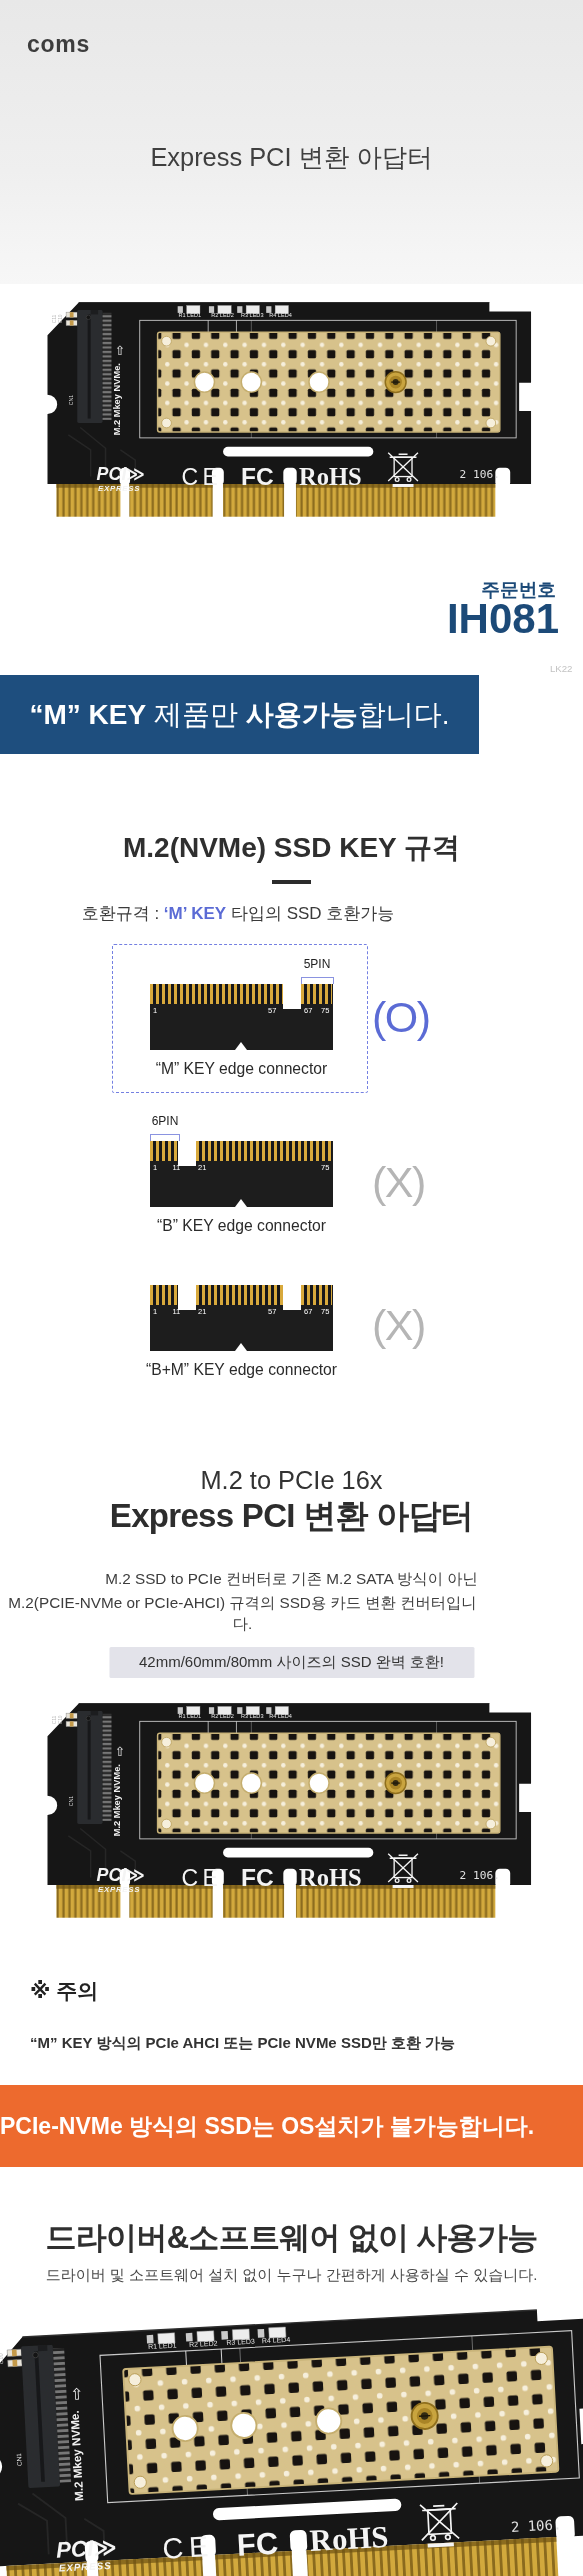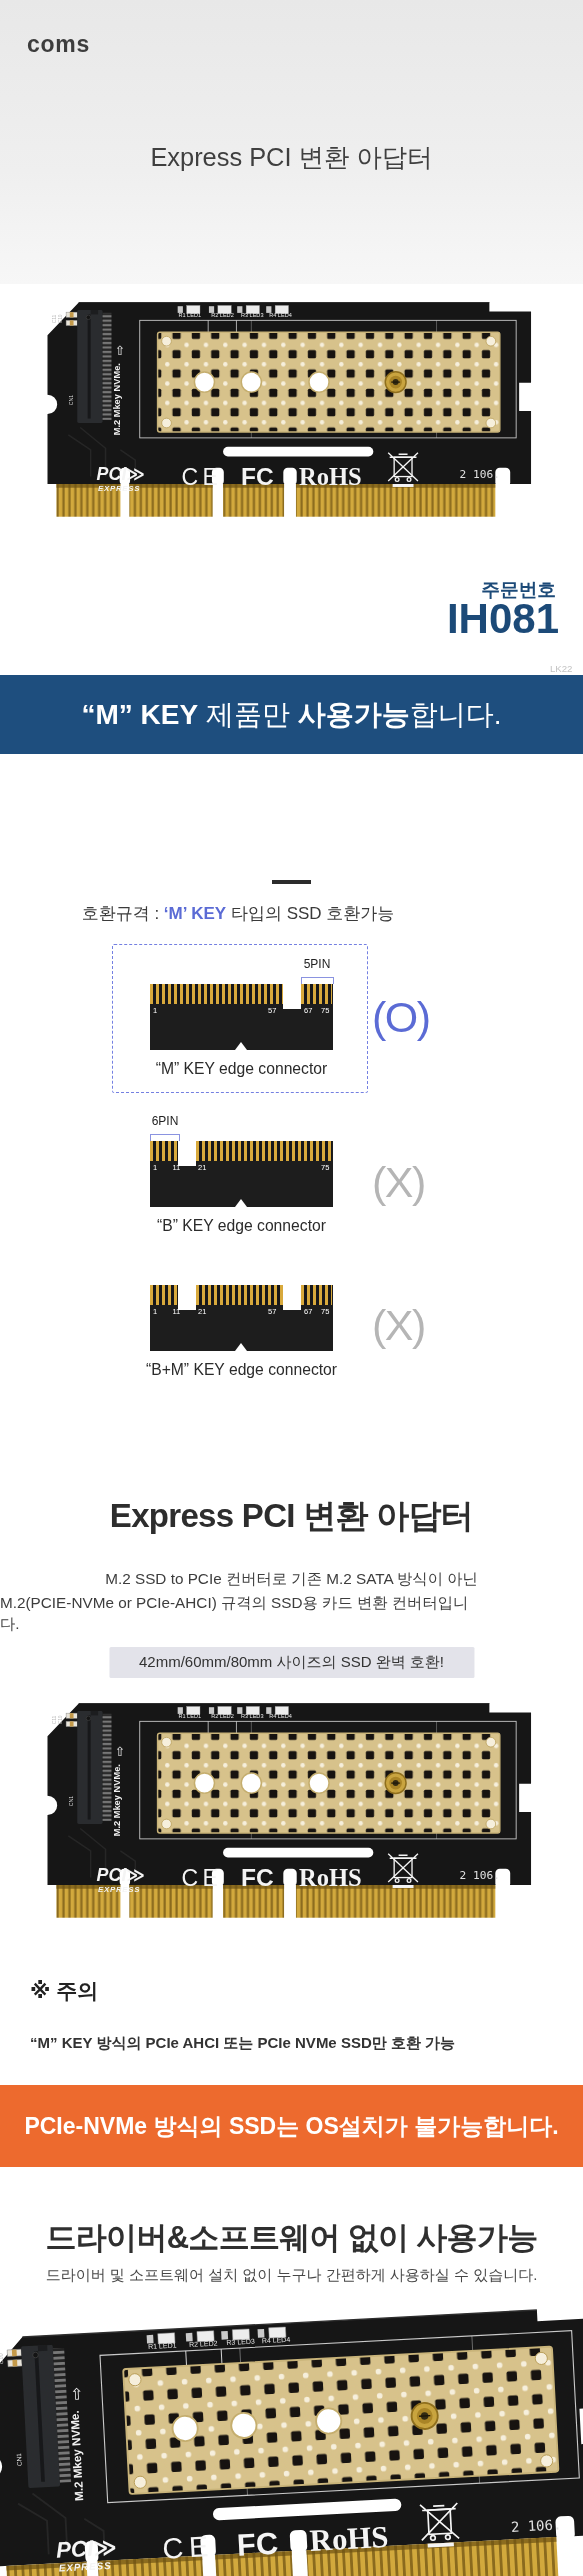--- a/index.html
+++ b/index.html
@@ -15,23 +15,23 @@
   .card-holder svg{display:block;width:100%;height:auto;}
   #photo1{top:301px;left:46px;width:491px;}
   #photo2{top:1702px;left:46px;width:491px;}
   #photo3-clip{top:2307px;left:0;width:583px;height:269px;overflow:hidden;}
   #photo3-inner{position:absolute;top:13.5px;left:-12px;width:616px;transform:rotate(-3deg);transform-origin:50% 50%;}
   
   #order-label{top:577px;right:27px;font-size:18.7px;font-weight:800;color:#1c4a78;}
   #order-code{top:595px;right:24px;font-size:42px;font-weight:800;color:#1c4a78;letter-spacing:0px;}
   #order-mark{top:663px;right:10.5px;font-size:9.7px;color:#c3c3c3;margin-left:25px;}
   
-  #banner1{top:675px;left:0;width:583px;height:79px;background:#1e4e7e;color:#fff;text-align:center;line-height:79px;font-size:28px;}
+  #banner1{top:675px;left:0;width:479px;height:79px;background:#1e4e7e;color:#fff;text-align:center;line-height:79px;font-size:28px;}
   #banner1 .b{font-weight:800;} #banner1 .r{font-weight:300;}
-  #banner2{top:2085px;left:0;width:583px;height:82px;background:#ed6a2e;color:#fff;text-align:center;line-height:82px;font-size:23px;font-weight:600;}
+  #banner2{top:2085px;left:0;width:583px;height:82px;background:#ed6a2e;color:#fff;line-height:82px;font-size:23px;font-weight:600;}
   
   #key-heading{top:829px;left:0;width:583px;text-align:center;font-size:28px;font-weight:800;color:#2f2f2f;}
   #key-divider{top:880px;left:272px;width:39px;height:3.7px;background:#2b2b2b;}
   #key-subtitle{top:902px;left:0;width:476px;text-align:center;font-size:17px;color:#3a3a3a;}
   #key-subtitle .hl{color:#5b6bd5;font-weight:800;}
   #dashed-box{top:944px;left:112px;width:254px;height:147px;border:1.5px dashed #7480e2;border-radius:2.2px;}
   .diag{position:absolute;left:150px;width:183px;}
   .conn{position:relative;width:183px;height:66px;background:#1d1d1d;}
   .pins{position:absolute;top:0;height:20px;background:repeating-linear-gradient(90deg,#d8a93c 0 3px,#17171a 3px 6px);}
   .keygap{position:absolute;top:0;height:25px;background:#fff;}
@@ -39,21 +39,21 @@
   .notch{position:absolute;bottom:0;left:85px;width:0;height:0;border-left:6.7px solid transparent;border-right:6.7px solid transparent;border-bottom:8.2px solid #fff;}
   .cap{position:absolute;top:76px;left:50%;transform:translateX(-50%);white-space:nowrap;font-size:15.7px;color:#2b2b2b;}
   .bracket{position:absolute;height:6.7px;border:1.1px solid #8a93e0;border-bottom:none;}
   .pinlab{position:absolute;top:-27px;text-align:center;font-size:12px;color:#222;}
   .verdict{position:absolute;left:372px;font-size:43px;font-weight:300;letter-spacing:-1.5px;}
   .v-ok{color:#5b6bd5;} .v-no{color:#b5b5b5;}
   
   #ad-h1{top:1466px;left:0;width:583px;text-align:center;font-size:25.4px;font-weight:400;color:#333;}
   #ad-h2{top:1494px;left:0;width:583px;text-align:center;font-size:33px;font-weight:800;color:#2d2d2d;letter-spacing:-0.7px;}
   #ad-d1{top:1569px;left:0;width:583px;text-align:center;font-size:15.3px;color:#3d3d3d;}
-  #ad-d2{top:1593px;left:0;width:485px;text-align:left;font-size:15.3px;color:#3d3d3d;}
+  #ad-d2{top:1593px;left:0;width:485px;text-align:center;font-size:15.3px;color:#3d3d3d;}
   #ad-badge{top:1647px;left:50%;transform:translateX(-50%);background:#e3e3ea;padding:6px 30px;font-size:15px;color:#333;white-space:nowrap;border-radius:1.5px;}
   
   #ca-h{top:1977px;left:30px;font-size:21px;font-weight:800;color:#222;}
   #ca-l1{top:2012px;left:30px;font-size:15px;color:#3c3c3c;}
   #ca-l2{top:2034px;left:30px;font-size:15px;font-weight:600;color:#333;}
   
   #dr-h{top:2217px;left:0;width:583px;text-align:center;font-size:31px;font-weight:800;color:#2f2f2f;letter-spacing:-0.7px;}
   #dr-d{top:2266px;left:0;width:583px;text-align:center;font-size:15px;color:#474747;}
 </style>
 </head>
@@ -193,20 +193,21 @@
 </div>
 
   <div id="order-label" class="abs">주문번호</div>
   <div id="order-code" class="abs">IH081</div>
   <div id="order-mark" class="abs">LK22</div>
 
   <div id="banner1" class="abs">
     <span class="b">“M” KEY</span><span class="r"> 제품만 </span><span class="b">사용가능</span><span class="r">합니다.</span>
   </div>
 
+  <div id="key-heading" class="abs">M.2(NVMe) SSD KEY 규격</div>
   <div id="key-divider" class="abs"></div>
   <div id="key-subtitle" class="abs">
     <span>호환규격 : </span><span class="hl">‘M’ KEY</span><span> 타입의 SSD 호환가능</span>
   </div>
 
   <div id="dashed-box" class="abs"></div>
 
   <div class="diag abs" style="top:984px;">
     <div class="pinlab" style="left:147px;width:40px;">5PIN</div>
     <div class="bracket" style="top:-7.5px;left:151px;width:31px;"></div>
@@ -253,20 +254,21 @@
       <span class="num" style="left:48px;">21</span>
       <span class="num" style="left:118px;">57</span>
       <span class="num" style="left:154px;">67</span>
       <span class="num" style="left:171px;">75</span>
       <div class="notch"></div>
     </div>
     <div class="cap">“B+M” KEY edge connector</div>
   </div>
   <div class="verdict v-no abs" style="top:1301px;">(X)</div>
 
+  <div id="ad-h1" class="abs">M.2 to PCIe 16x</div>
   <div id="ad-h2" class="abs">Express PCI 변환 아답터</div>
   <div id="ad-d1" class="abs">M.2 SSD to PCIe 컨버터로 기존 M.2 SATA 방식이 아닌</div>
   <div id="ad-d2" class="abs">M.2(PCIE-NVMe or PCIe-AHCI) 규격의 SSD용 카드 변환 컨버터입니다.</div>
   <div id="ad-badge" class="abs">42mm/60mm/80mm 사이즈의 SSD 완벽 호환!</div>
 
   <div id="photo2" class="abs card-holder">
   <svg viewBox="0 0 660 292" xmlns="http://www.w3.org/2000/svg">
     <defs>
       <pattern id="lat" width="26" height="26" patternUnits="userSpaceOnUse">
         <rect width="26" height="26" fill="#d7c28b"></rect>

